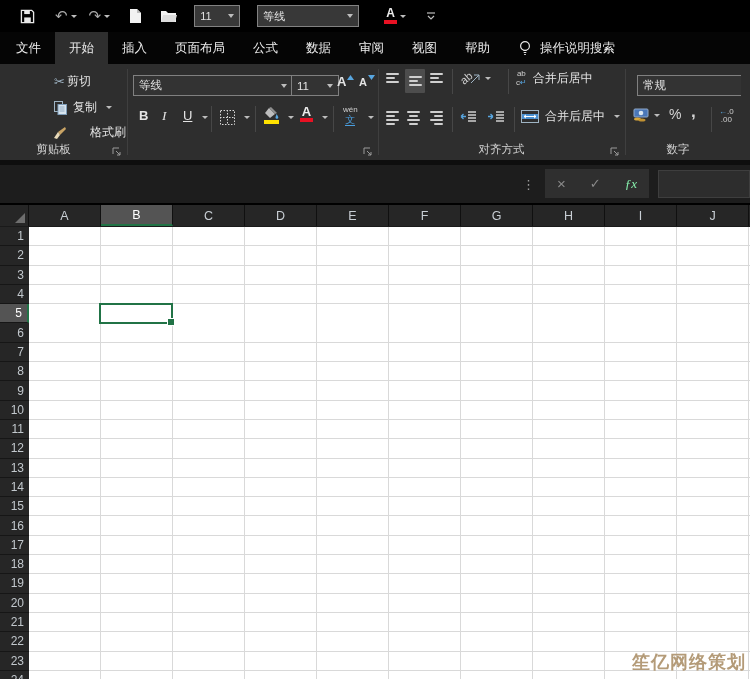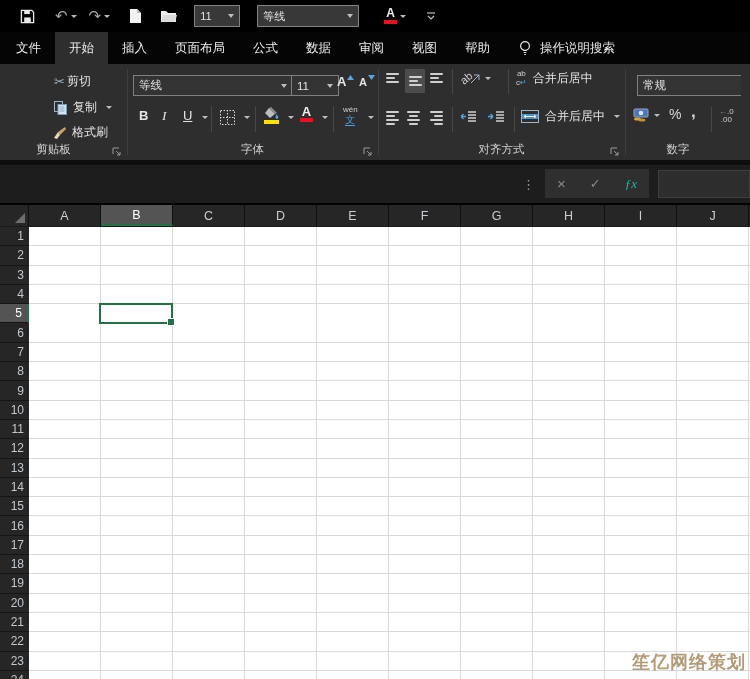--- a/index.html
+++ b/index.html
@@ -157,21 +157,21 @@
           <path d="M5.5 6h5M5.5 8h5M5.5 10h5" stroke="#7d9cb8" stroke-width="0.8"></path>
         </svg>
         <span style="margin-left:6px;">复制</span>
         <span class="caret small" style="margin-left:9px;"></span>
       </div>
       <div class="rbtn" style="left:52px;top:60px;">
         <svg width="15" height="14" viewBox="0 0 15 14">
           <path d="M13 1L6 6l2 3 6-6z" fill="#c9a465"></path>
           <path d="M6 6L2 12l3 1 3-4z" fill="#e8d9b8"></path>
         </svg>
-        <span style="margin-left:5px;">格式刷</span>
+        <span style="margin-left:23px;">格式刷</span>
       </div>
       <div class="glabel" style="right:20px;">剪贴板</div>
       <div class="launcher">
         <svg width="9" height="9" viewBox="0 0 9 9">
             <path d="M1 1v6M1 1h6" stroke="#9a9a9a" fill="none"></path>
             <path d="M4 4l4 4M8 5v3H5" stroke="#9a9a9a" fill="none"></path>
           </svg>
       </div>
     </div>
     <div class="gsep" style="left:127px;"></div>
@@ -231,21 +231,20 @@
       <span class="caret small" style="position:absolute;left:192px;top:52px;"></span>
       <div class="vsep" style="left:206px;top:42px;height:26px;"></div>
       <div class="rbtn" style="left:216px;top:42px;">
         <span class="stack">
           <span style="font-size:8px;">wén</span>
           <span style="color:#4a9ede;font-size:10px;border-bottom:1.5px solid #4a9ede;line-height:11px;">文</span>
         </span>
       </div>
       <span class="caret small" style="position:absolute;left:238px;top:52px;"></span>
 
-      <div class="glabel">字体</div>
       <div class="launcher">
         <svg width="9" height="9" viewBox="0 0 9 9">
             <path d="M1 1v6M1 1h6" stroke="#9a9a9a" fill="none"></path>
             <path d="M4 4l4 4M8 5v3H5" stroke="#9a9a9a" fill="none"></path>
           </svg>
       </div>
     </div>
     <div class="gsep" style="left:378px;"></div>
 
     <div class="group" style="left:378px;width:247px;">
@@ -373,21 +372,21 @@
       <div class="glabel" style="left:-10px;">数字</div>
     </div>
   </div>
 
   <div class="gap1"></div>
   <div class="fbar">
     <div class="dots">⋮</div>
     <div class="fxblock">
       <span style="font-size:15px;">×</span>
       <span style="font-size:13px;">✓</span>
-      <span style="font-size:13px;font-style:italic;font-family:'Liberation Serif',serif;color:#14b8a6;">ƒx</span>
+      <span style="font-size:13px;font-style:italic;font-family:'Liberation Serif',serif;color:#86efac;">ƒx</span>
     </div>
     <div class="finput"></div>
   </div>
   <div class="divider2"></div>
 
   <div class="sheet">
     <div class="corner">
         <span class="tri"></span>
       </div>
     <div class="colrow" id="cols-slot">

